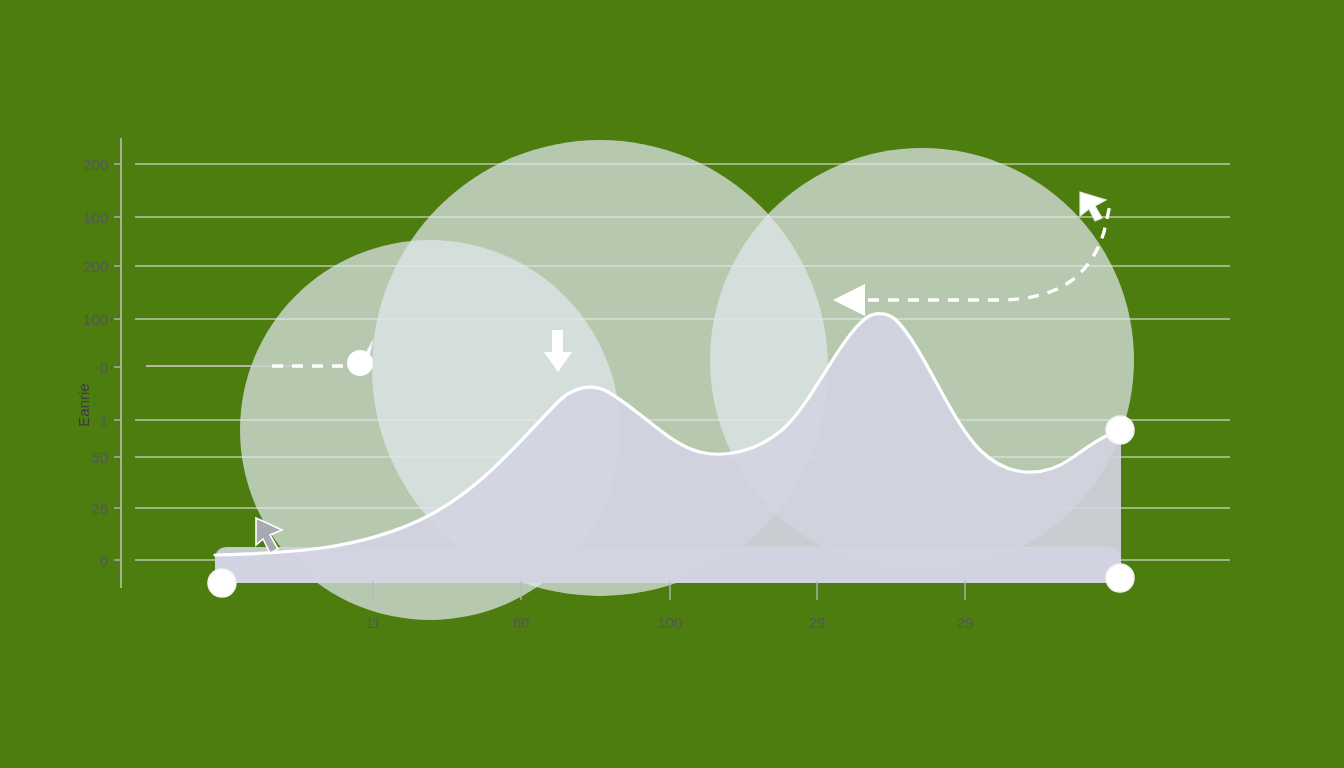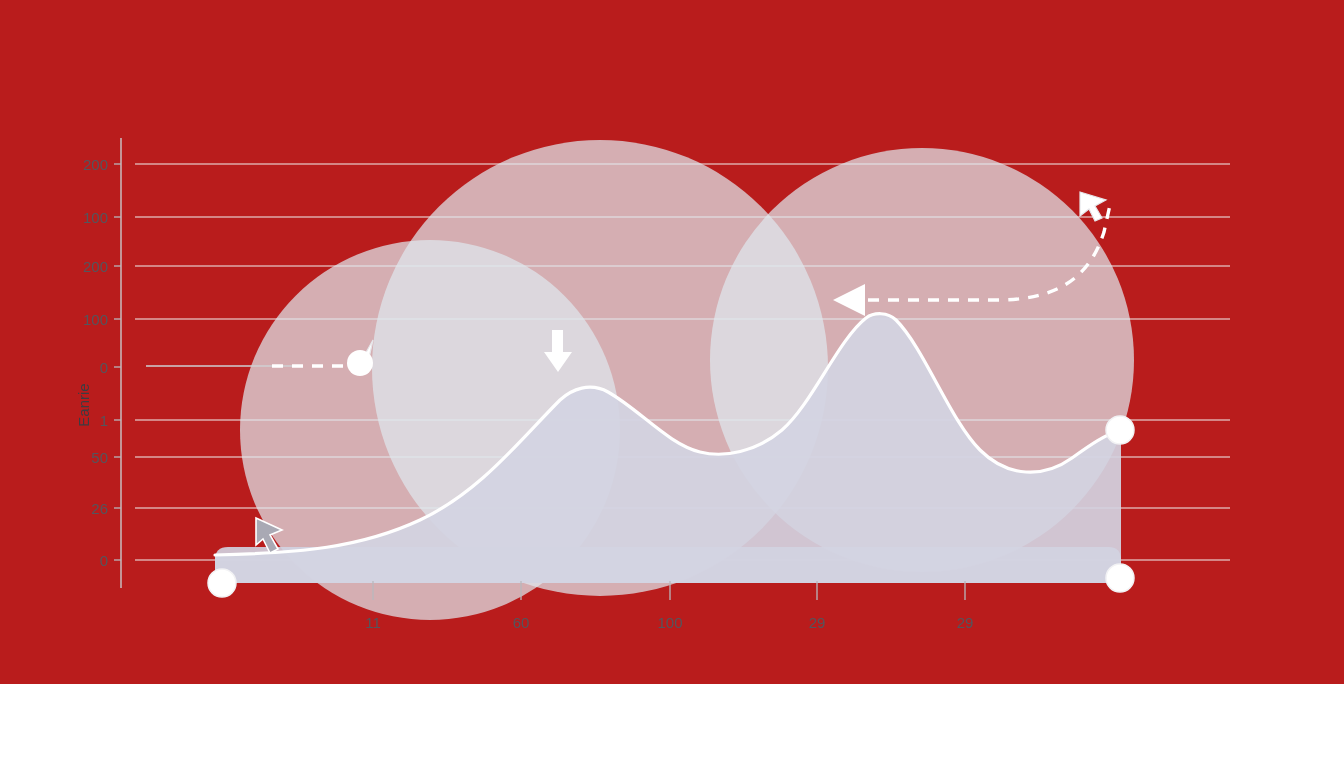--- a/index.html
+++ b/index.html
@@ -7,22 +7,22 @@
     margin: 0;
     padding: 0;
     background: #ffffff;
   }
   body {
     font-family: "Liberation Sans", sans-serif;
   }
   #stage {
     position: relative;
     width: 1344px;
-    height: 684px;
-    background: #b91c1c;
+    height: 768px;
+    background: #4d7c0f;
     overflow: hidden;
   }
   #stage svg.layer {
     position: absolute;
     left: 0;
     top: 0;
     width: 1344px;
     height: 768px;
     overflow: visible;
   }

